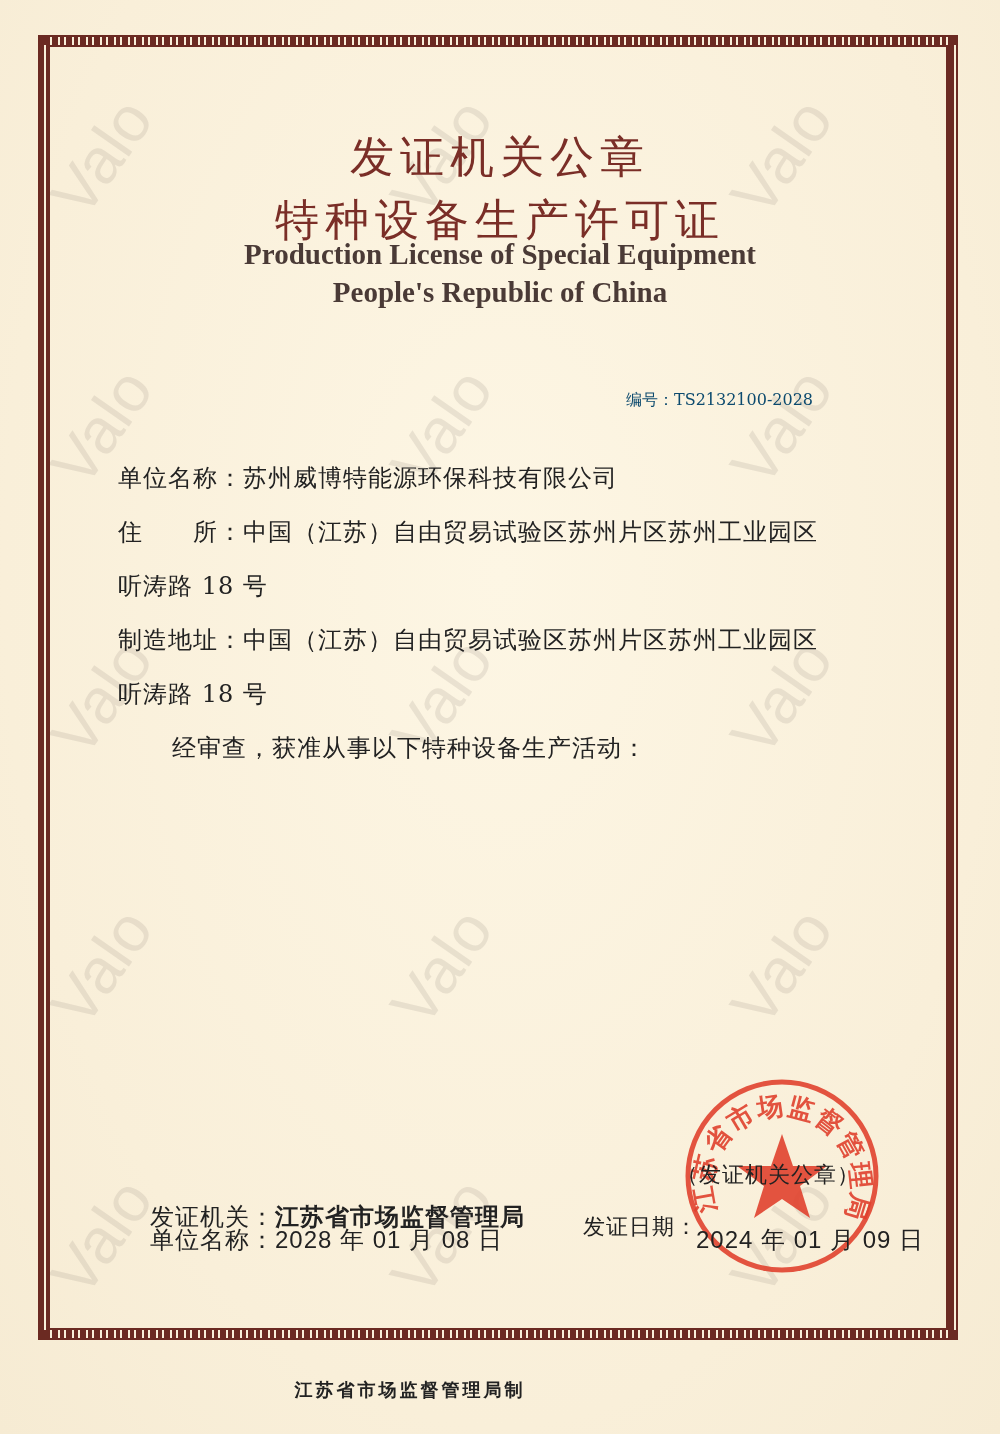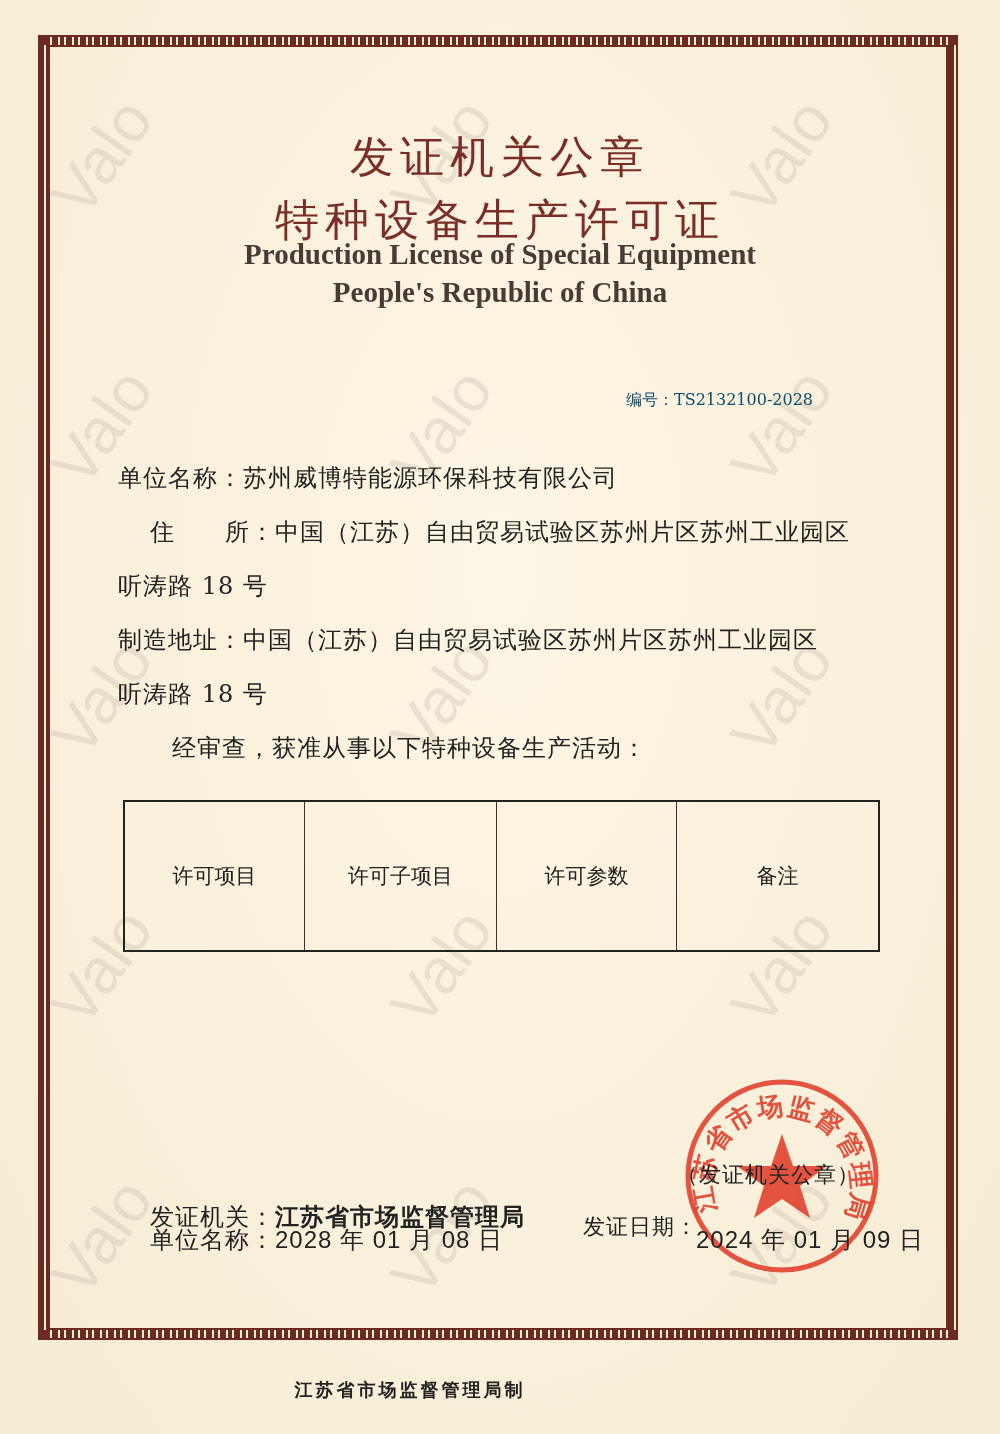--- a/index.html
+++ b/index.html
@@ -68,43 +68,37 @@
 <div class="title-en" style="top:238px;">Production License of Special Equipment</div>
 <div class="title-en" style="top:276px;">People's Republic of China</div>
 
 <div class="cert-no">
   <span>编号：</span><span class="mono" style="font-family:'DejaVu Serif',serif;">TS2132100-2028</span>
 </div>
 
 <div class="line" style="left:118px;top:462px;">
   <span>单位名称：</span><span>苏州威博特能源环保科技有限公司</span>
 </div>
-<div class="line" style="left:118px;top:516px;margin-left:32px;">
+<div class="line" style="left:118px;top:516px;">
   <span>住　　所：</span><span>中国（江苏）自由贸易试验区苏州片区苏州工业园区</span>
 </div>
 <div class="line" style="left:118px;top:570px;">
   <span>听涛路 18 号</span>
 </div>
 <div class="line" style="left:118px;top:624px;">
   <span>制造地址：</span><span>中国（江苏）自由贸易试验区苏州片区苏州工业园区</span>
 </div>
 <div class="line" style="left:118px;top:678px;">
   <span>听涛路 18 号</span>
 </div>
 
 <div class="line" style="left:172px;top:732px;">经审查，获准从事以下特种设备生产活动：</div>
 
 <table class="items">
   <tbody>
-      <tr class="hdr">
-    <td style="width:177px;">许可项目</td>
-    <td style="width:189px;">许可子项目</td>
-    <td style="width:177px;">许可参数</td>
-    <td>备注</td>
-  </tr>
 </tbody>
   </table>
 
 <svg class="seal" viewBox="0 0 200 200">
   <circle cx="100" cy="100" r="94" fill="none" stroke="#e0412e" stroke-width="5" opacity="0.9"></circle>
   <polygon points="100,58 111,90 145,90 118,110 128,142 100,123 72,142 82,110 55,90 89,90" fill="#e0412e" opacity="0.9"></polygon>
   <defs>
       <path id="sealArc" d="M 40,145 A 70,70 0 1,1 160,145"></path>
     </defs>
   <text font-size="26" fill="#e0412e" opacity="0.9" font-family="DejaVu Sans, sans-serif" font-weight="bold" letter-spacing="2">

